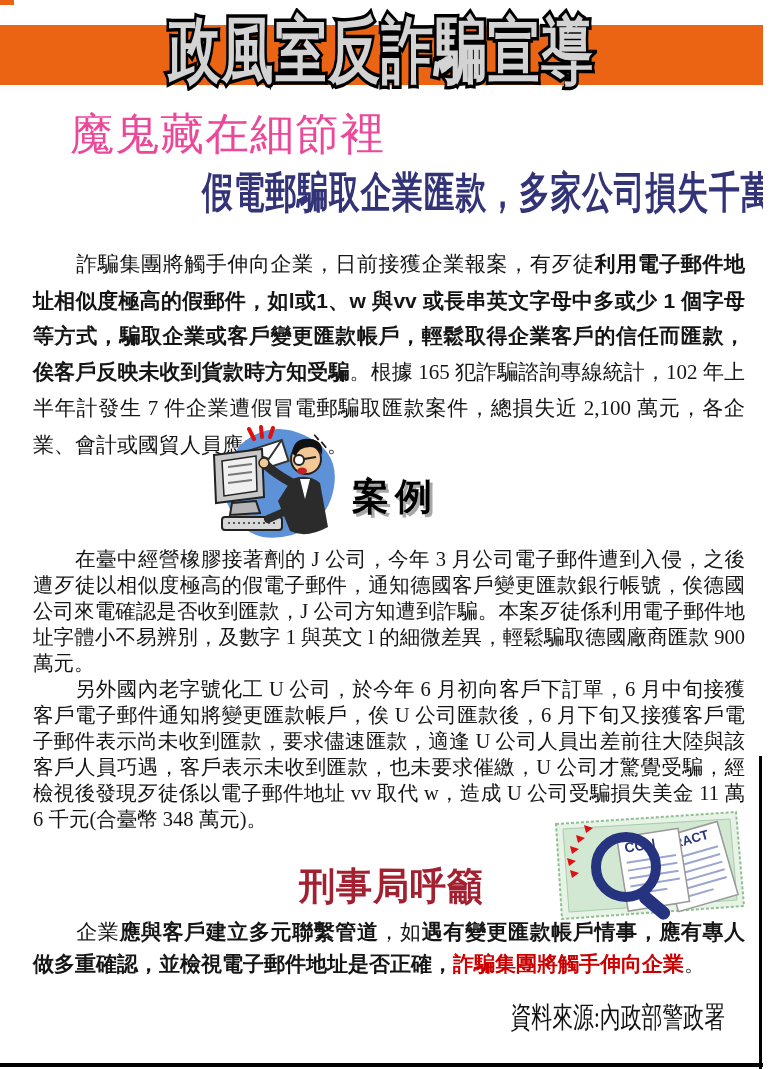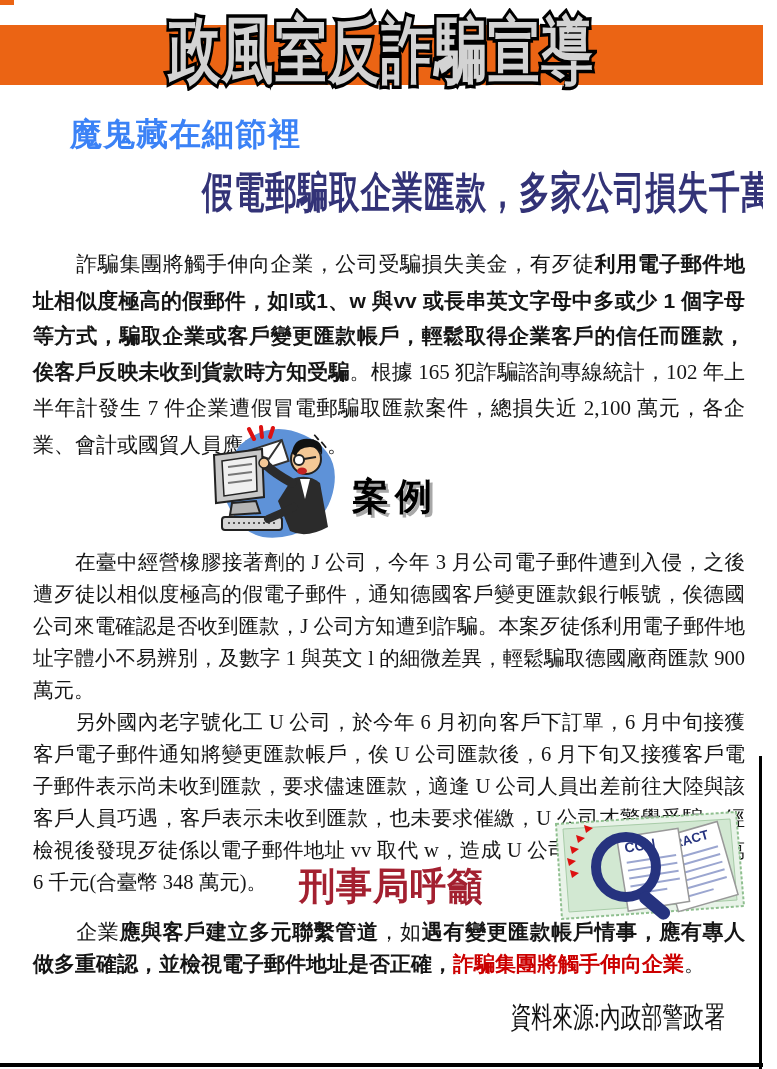--- a/index.html
+++ b/index.html
@@ -7,34 +7,34 @@
         font-family:"Liberation Sans","DejaVu Sans",sans-serif;}
 
   .corner-mark{position:absolute;left:0;top:0;width:14px;height:5px;background:#EB6414;}
   .band{position:absolute;left:0;top:25px;width:100%;height:60px;background:#EB6414;}
 
   .banner-title{position:absolute;top:0;left:0;width:100%;text-align:center;
     font-weight:900;font-size:72px;line-height:100px;color:#D3D3D3;white-space:nowrap;
     -webkit-text-stroke:7px #000;paint-order:stroke fill;letter-spacing:2px;
     transform:scaleX(.72);}
 
-  .headline1{position:absolute;left:70px;top:106px;font-size:32px;line-height:56px;
-    font-weight:700;color:#3b82f6;white-space:nowrap;letter-spacing:1px;}
+  .headline1{position:absolute;left:70px;top:106px;font-size:44px;line-height:56px;
+    font-weight:400;color:#ec4899;white-space:nowrap;letter-spacing:1px;}
   .headline2{position:absolute;left:202px;top:164px;font-size:43px;line-height:56px;
     font-weight:900;color:#333377;white-space:nowrap;transform:scaleX(.72);
     transform-origin:left top;letter-spacing:1px;}
 
   .bodytext{color:#151515;text-align:justify;margin:0;}
   .seg-normal{font-family:"Liberation Serif","DejaVu Serif",serif;font-weight:400;}
   .seg-bold{font-family:"Liberation Sans","DejaVu Sans",sans-serif;font-weight:700;margin-top:20px;}
   .seg-redbold{font-family:"Liberation Sans","DejaVu Sans",sans-serif;font-weight:700;color:#CC0000;}
 
   .intro{position:absolute;left:33px;top:246px;width:712px;font-size:21px;line-height:35.5px;}
   .case-text{position:absolute;left:33px;top:546px;width:712px;}
-  .case-p{font-size:20.5px;line-height:31px;}
+  .case-p{font-size:20.5px;line-height:25px;}
   .appeal-text{position:absolute;left:33px;top:916px;width:712px;font-size:21px;line-height:32px;}
 
   .case-head{position:absolute;left:352px;top:476px;font-size:37px;line-height:42px;
     font-weight:700;color:#000;letter-spacing:6px;text-shadow:3px 3px 0 #A8A8A8;}
   .appeal-head{position:absolute;left:0;top:864px;width:100%;text-align:center;
     font-size:38px;line-height:44px;font-weight:900;color:#A32030;
     transform:translateX(10px) scaleX(.95);letter-spacing:1px;}
 
   .footer{position:absolute;right:38px;top:998px;font-size:29px;color:#111;
     font-family:"Liberation Serif","DejaVu Serif",serif;white-space:nowrap;
@@ -52,21 +52,21 @@
 
 <div class="page">
 
   <div class="corner-mark"></div>
   <div class="band"></div>
   <div class="banner-title">政風室反詐騙宣導</div>
 
   <div class="headline1">魔鬼藏在細節裡</div>
   <div class="headline2">假電郵騙取企業匯款，多家公司損失千萬</div>
 
-  <p class="bodytext intro"><span class="seg-normal">　　詐騙集團將觸手伸向企業，公司受騙損失美金，有歹徒</span><span class="seg-bold">利用電子郵件地址相似度極高的假郵件，如l或1、w 與vv 或長串英文字母中多或少 1 個字母等方式，騙取企業或客戶變更匯款帳戶，輕鬆取得企業客戶的信任而匯款，俟客戶反映未收到貨款時方知受騙</span><span class="seg-normal">。根據 165 犯詐騙諮詢專線統計，102 年上半年計發生 7 件企業遭假冒電郵騙取匯款案件，總損失近 2,100 萬元，各企業、會計或國貿人員應多加小心。</span></p>
+  <p class="bodytext intro"><span class="seg-normal">　　詐騙集團將觸手伸向企業，日前接獲企業報案，有歹徒</span><span class="seg-bold">利用電子郵件地址相似度極高的假郵件，如l或1、w 與vv 或長串英文字母中多或少 1 個字母等方式，騙取企業或客戶變更匯款帳戶，輕鬆取得企業客戶的信任而匯款，俟客戶反映未收到貨款時方知受騙</span><span class="seg-normal">。根據 165 犯詐騙諮詢專線統計，102 年上半年計發生 7 件企業遭假冒電郵騙取匯款案件，總損失近 2,100 萬元，各企業、會計或國貿人員應多加小心。</span></p>
 
   <div class="illu1">
     <svg viewBox="0 0 142 120">
       <path d="M36 20 Q66 -6 100 10 Q136 26 130 62 Q124 98 88 110 Q50 120 32 94 Q14 68 20 44 Z" fill="#5E92D8"></path>
       <g stroke="#DD1111" stroke-width="4" stroke-linecap="round">
         <line x1="50" y1="14" x2="45" y2="4"></line>
         <line x1="58" y1="12" x2="57" y2="2"></line>
         <line x1="66" y1="12" x2="69" y2="3"></line>
       </g>
       <g transform="rotate(-18 64 31)">

